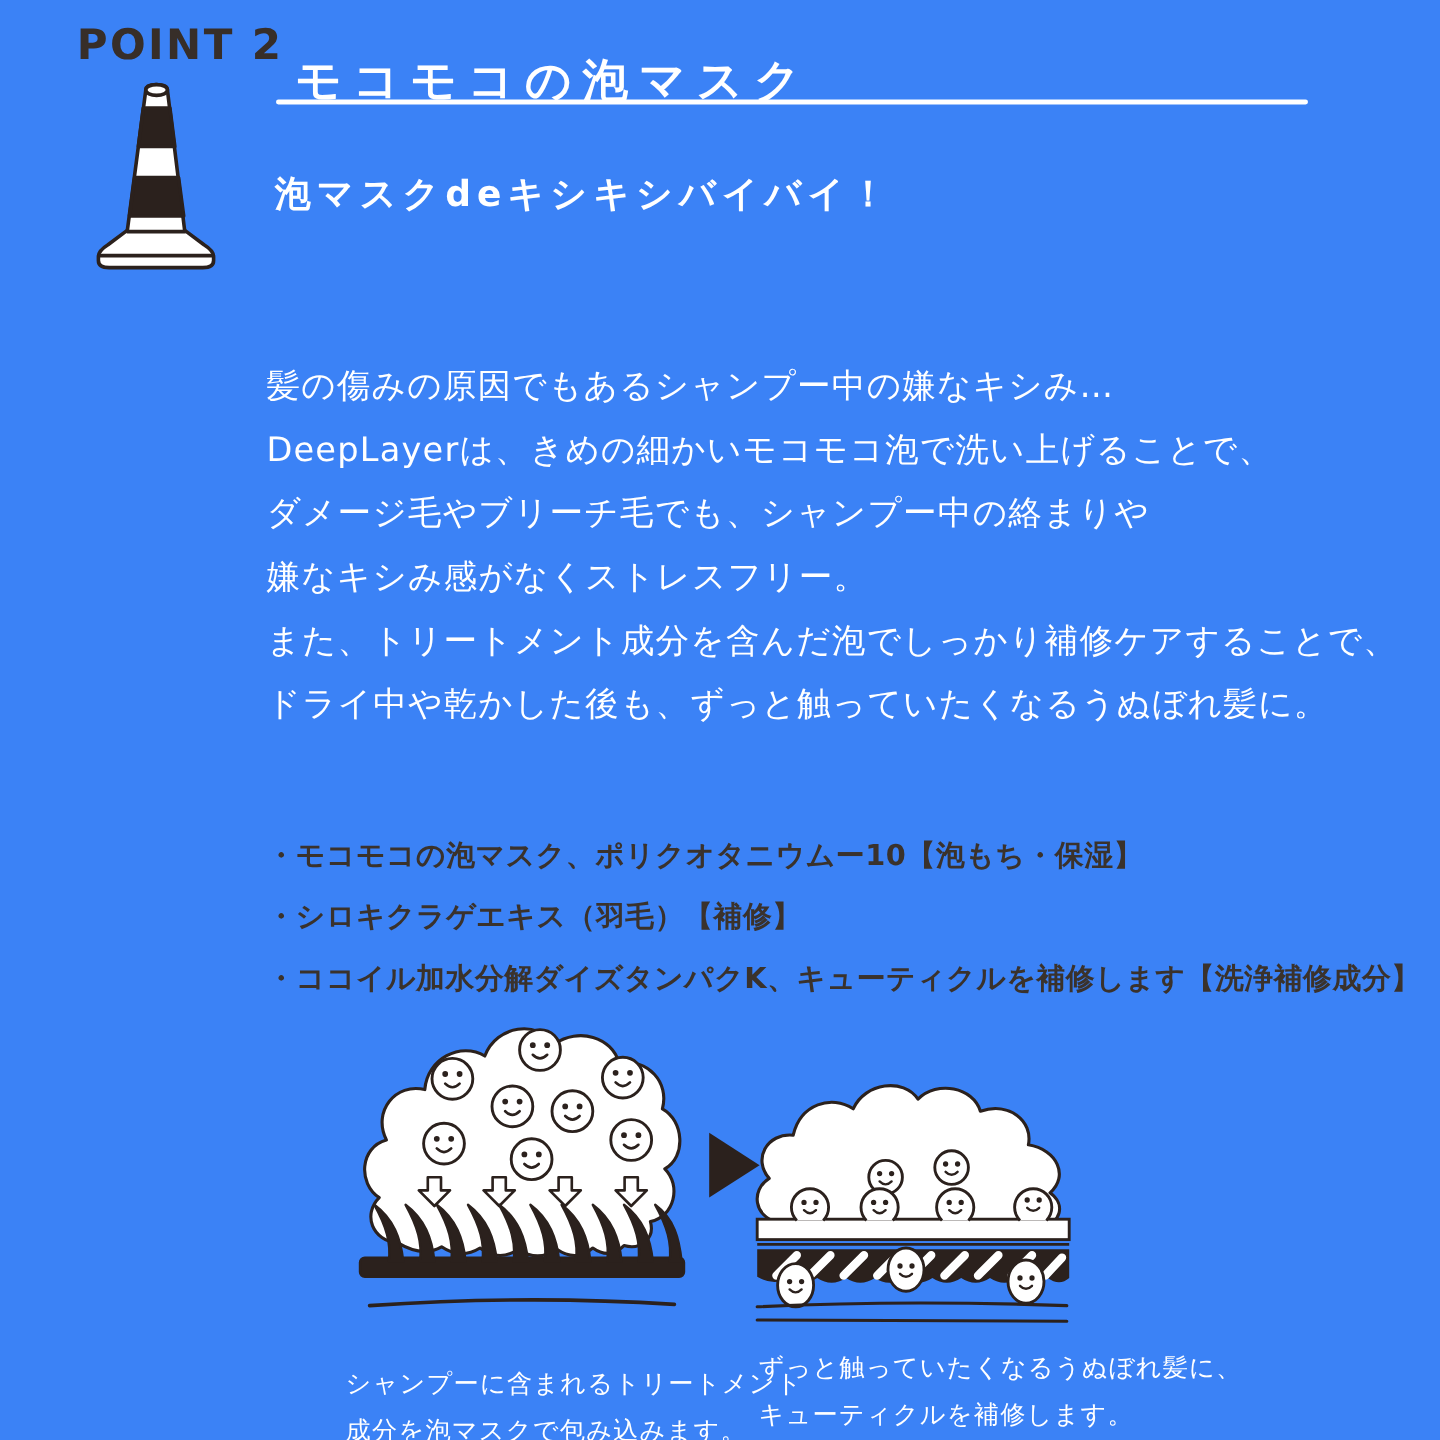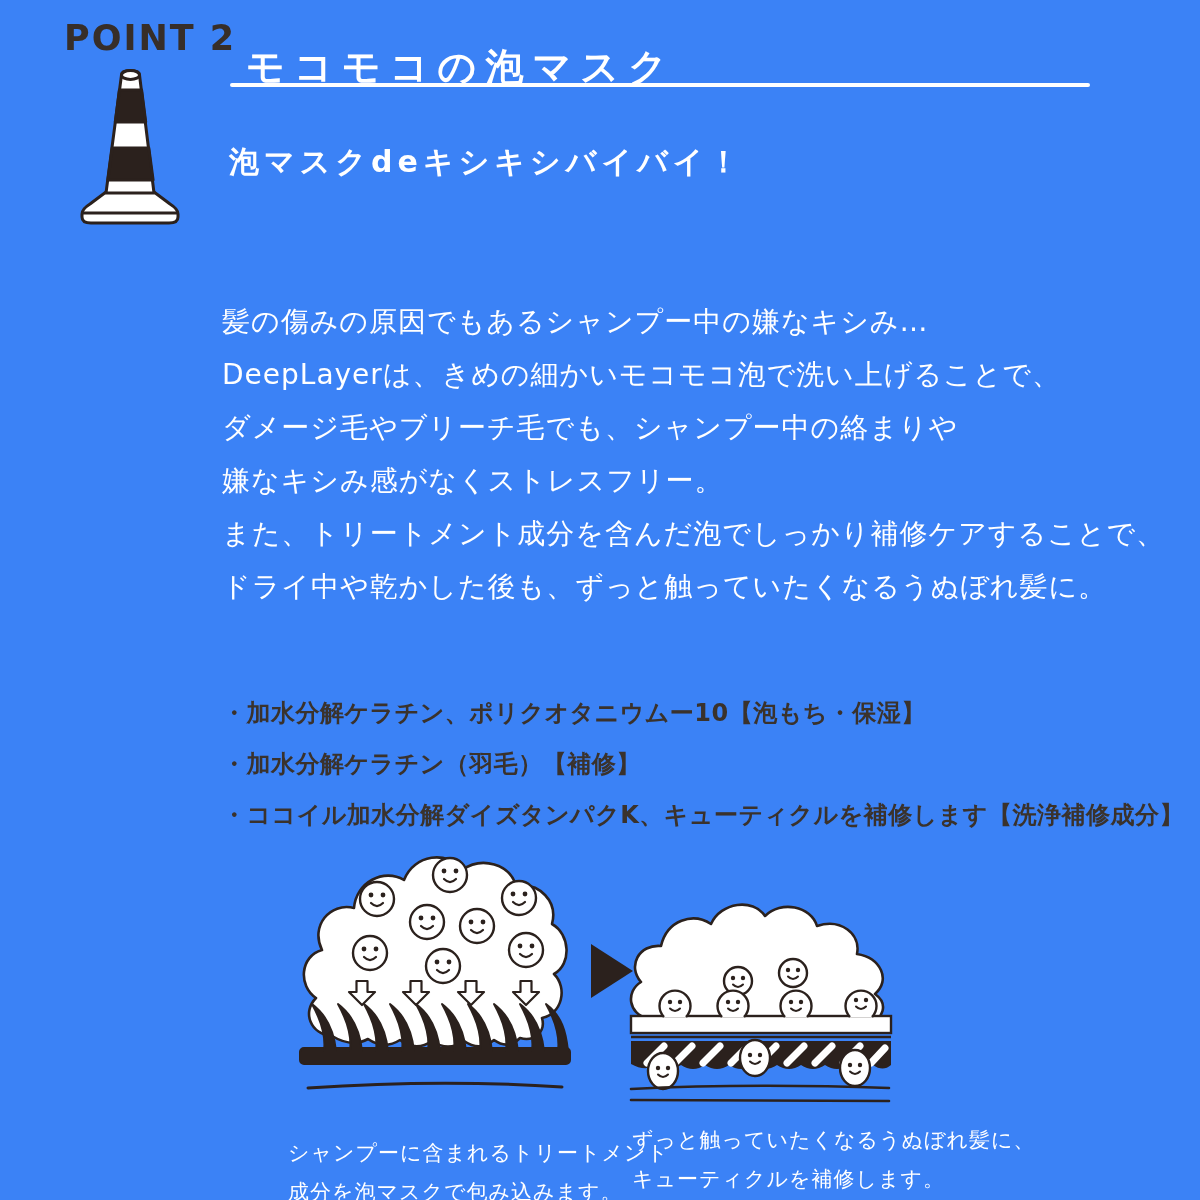--- a/index.html
+++ b/index.html
@@ -83,22 +83,22 @@
     <div>DeepLayerは、きめの細かいモコモコ泡で洗い上げることで、</div>
     <div>ダメージ毛やブリーチ毛でも、シャンプー中の絡まりや</div>
     <div>嫌なキシみ感がなくストレスフリー。</div>
     <div>また、トリートメント成分を含んだ泡でしっかり補修ケアすることで、</div>
     <div>ドライ中や乾かした後も、ずっと触っていたくなるうぬぼれ髪に。</div>
   </div>
 
   <div class="abs subtitle">泡マスクdeキシキシバイバイ！</div>
 
   <div class="abs ingredients">
-    <div>・加水分解ケラチン、ポリクオタニウムー10【泡もち・保湿】</div>
-    <div>・加水分解ケラチン（羽毛）【補修】</div>
+    <div>・モコモコの泡マスク、ポリクオタニウムー10【泡もち・保湿】</div>
+    <div>・シロキクラゲエキス（羽毛）【補修】</div>
     <div>・ココイル加水分解ダイズタンパクK、キューティクルを補修します【洗浄補修成分】</div>
   </div>
 
   <svg class="abs" style="left:296px;top:838px;" width="280" height="258" viewBox="0 0 280 258">
     <defs>
       <g id="faceA">
         <circle cx="-6" cy="-4" r="2.4" fill="#2b211d"></circle>
         <circle cx="6" cy="-4" r="2.4" fill="#2b211d"></circle>
         <path d="M-6,4 Q0,10 6,4" fill="none" stroke="#2b211d" stroke-width="2.2" stroke-linecap="round"></path>
       </g>

